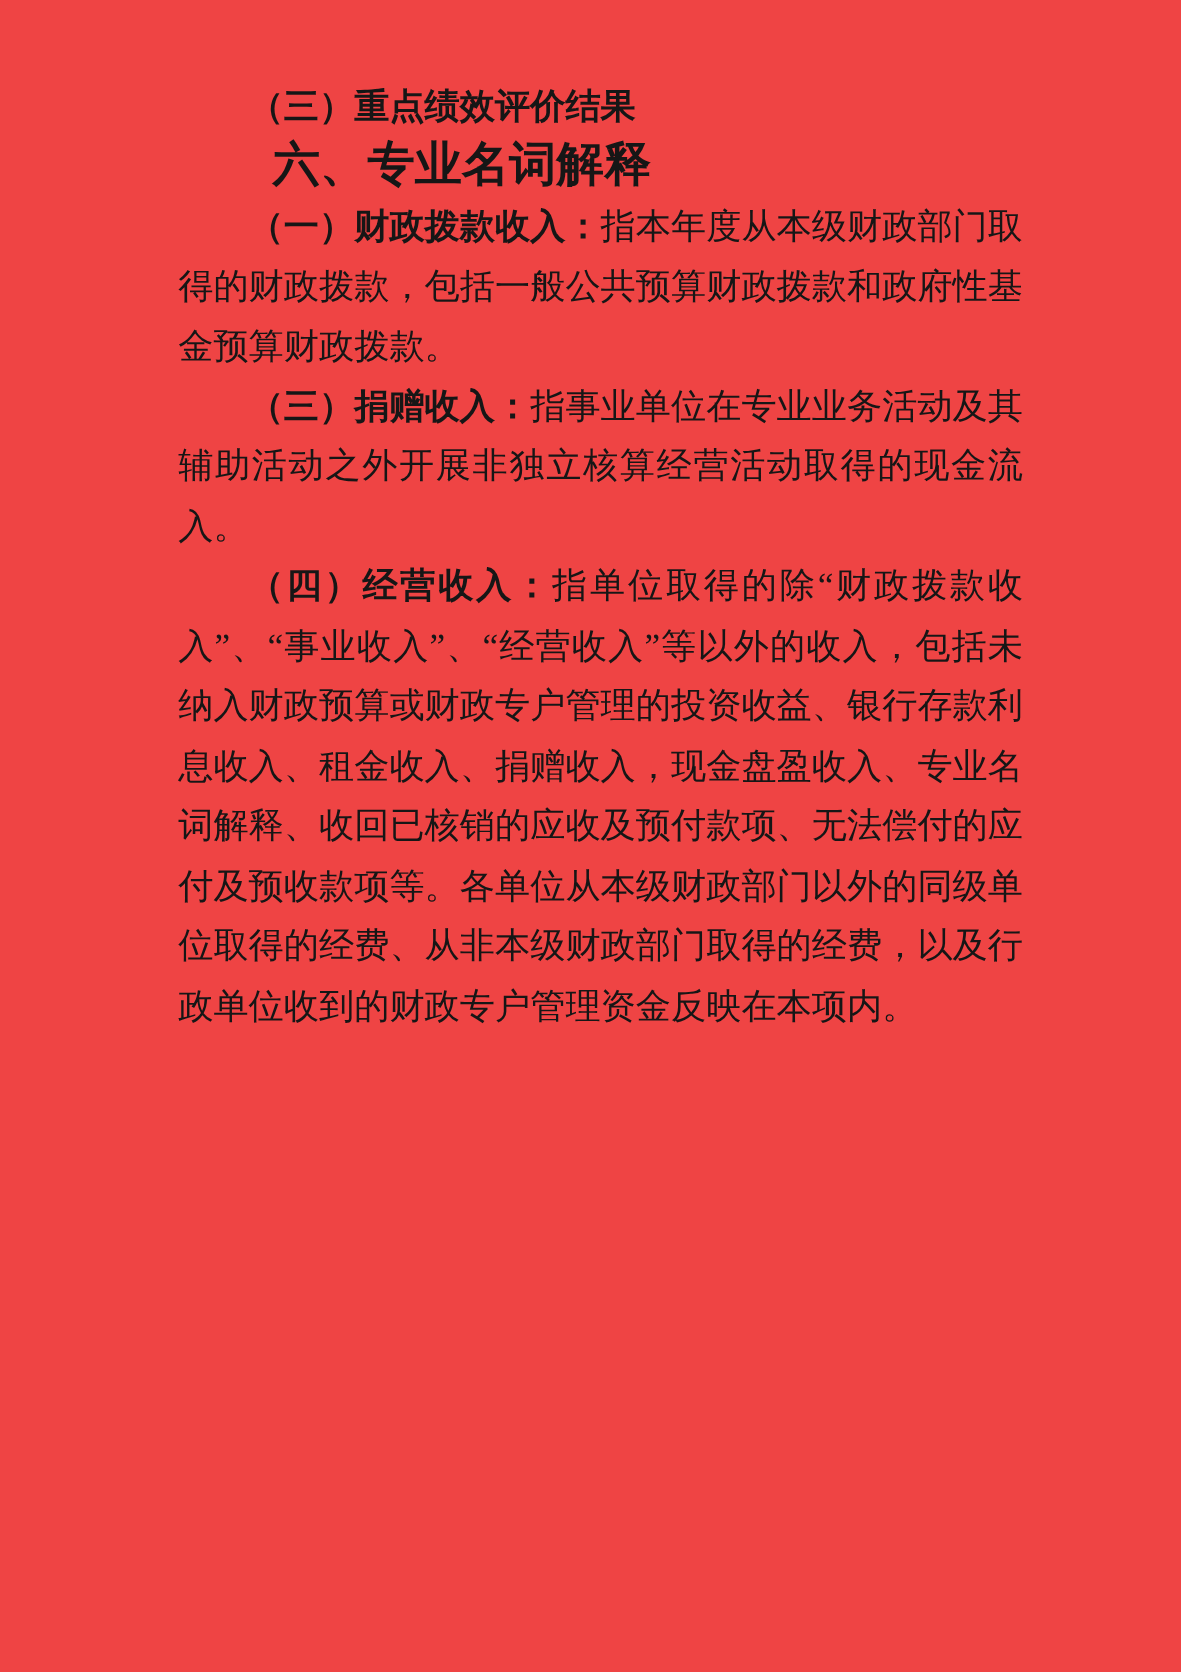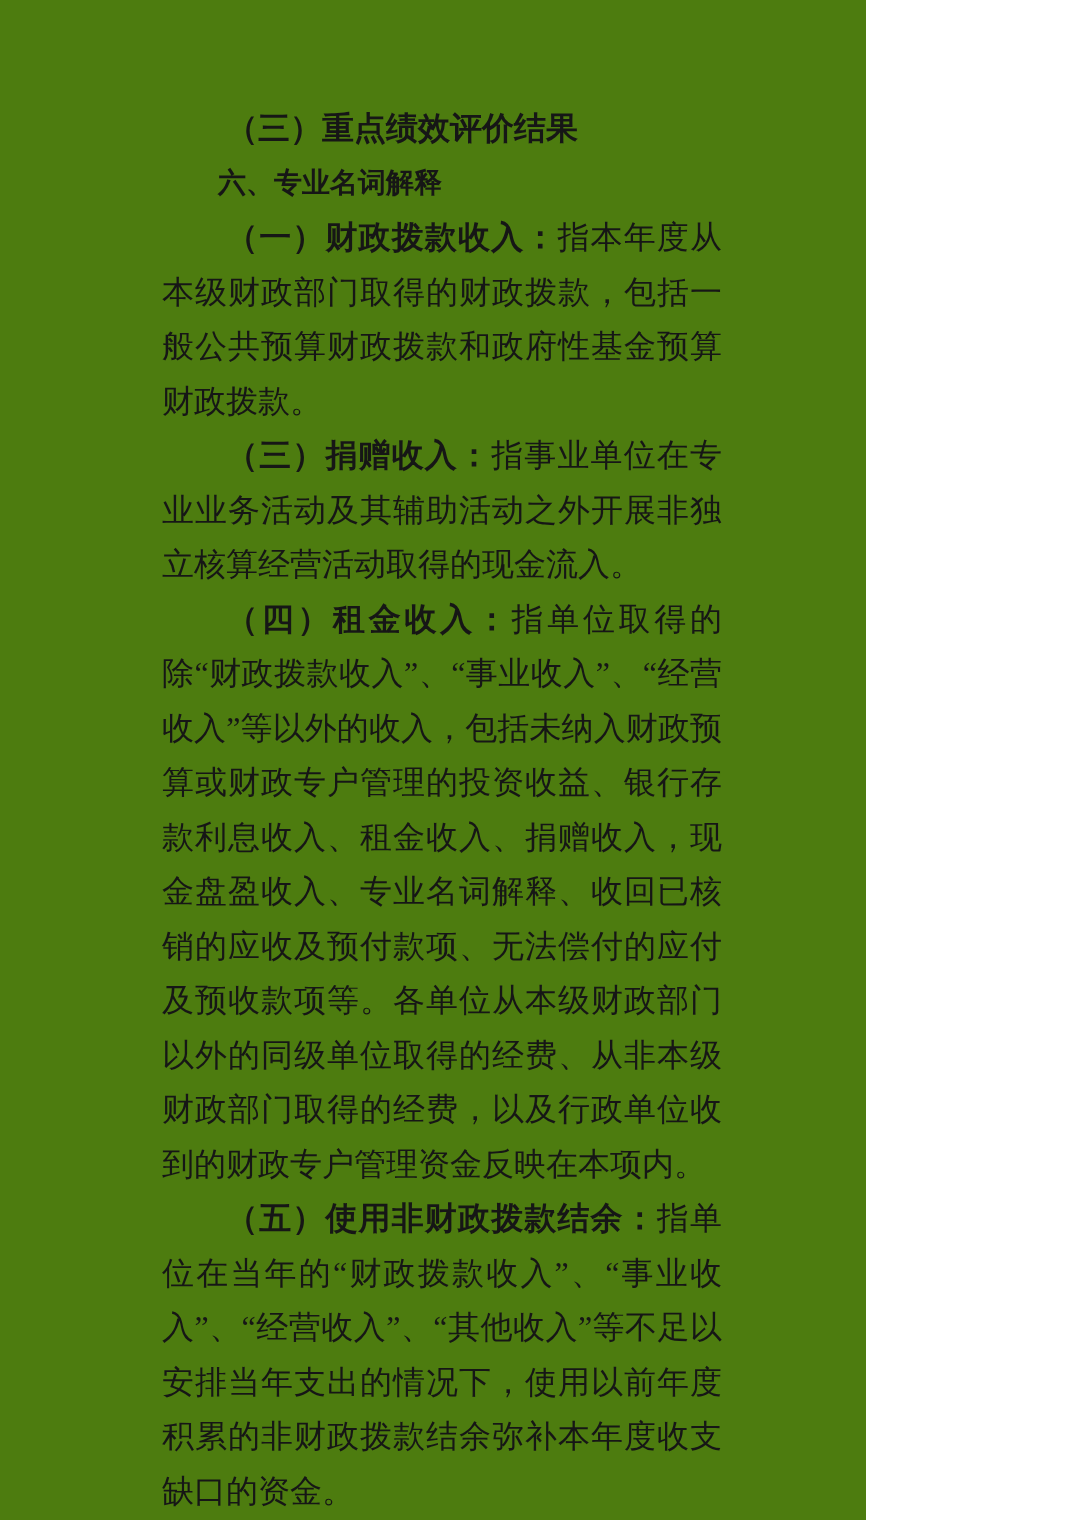--- a/index.html
+++ b/index.html
@@ -2,46 +2,46 @@
 <html><head>
 <meta charset="utf-8">
 <style>
   html, body {
     margin: 0;
     padding: 0;
     background: #ffffff;
   }
   .page {
     position: relative;
-    width: 866px;
+    width: 1074px;
     height: 1520px;
-    background: #4d7c0f;
+    background: #ef4444;
     box-sizing: border-box;
-    padding: 101px 144px 0 162px;
+    padding: 69px 144px 0 162px;
     overflow: hidden;
   }
   .doc {
     font-family: "Liberation Serif", "DejaVu Serif", serif;
     font-size: 32px;
     line-height: 54.5px;
     color: #161616;
     text-align: justify;
     text-justify: inter-character;
   }
   .doc p {
     margin: 0;
     text-indent: 2em;
   }
   .sub-heading {
     font-weight: bold;
   }
   .section-heading {
     font-family: Liberation Serif, serif;
     font-weight: bold;
-    font-size: 28px;
+    font-size: 43px;
   }
   .lead {
     font-weight: bold;
   }
 </style>
 </head>
 <body>
 
 <div class="page">
   <div class="doc">
@@ -49,18 +49,17 @@
     <p class="sub-heading">（三）重点绩效评价结果</p>
 
 
     <p class="section-heading">六、专业名词解释</p>
 
     <p><span class="lead">（一）财政拨款收入：</span><span>指本年度从本级财政部门取得的财政拨款，包括一般公共预算财政拨款和政府性基金预算财政拨款。</span></p>
 
 
     <p><span class="lead">（三）捐赠收入：</span><span>指事业单位在专业业务活动及其辅助活动之外开展非独立核算经营活动取得的现金流入。</span></p>
 
-    <p><span class="lead">（四）租金收入：</span><span>指单位取得的除“财政拨款收入”、“事业收入”、“经营收入”等以外的收入，包括未纳入财政预算或财政专户管理的投资收益、银行存款利息收入、租金收入、捐赠收入，现金盘盈收入、专业名词解释、收回已核销的应收及预付款项、无法偿付的应付及预收款项等。各单位从本级财政部门以外的同级单位取得的经费、从非本级财政部门取得的经费，以及行政单位收到的财政专户管理资金反映在本项内。</span></p>
+    <p><span class="lead">（四）经营收入：</span><span>指单位取得的除“财政拨款收入”、“事业收入”、“经营收入”等以外的收入，包括未纳入财政预算或财政专户管理的投资收益、银行存款利息收入、租金收入、捐赠收入，现金盘盈收入、专业名词解释、收回已核销的应收及预付款项、无法偿付的应付及预收款项等。各单位从本级财政部门以外的同级单位取得的经费、从非本级财政部门取得的经费，以及行政单位收到的财政专户管理资金反映在本项内。</span></p>
 
-    <p><span class="lead">（五）使用非财政拨款结余：</span><span>指单位在当年的“财政拨款收入”、“事业收入”、“经营收入”、“其他收入”等不足以安排当年支出的情况下，使用以前年度积累的非财政拨款结余弥补本年度收支缺口的资金。</span></p>
 
   </div>
 </div>
 
 </body></html>

